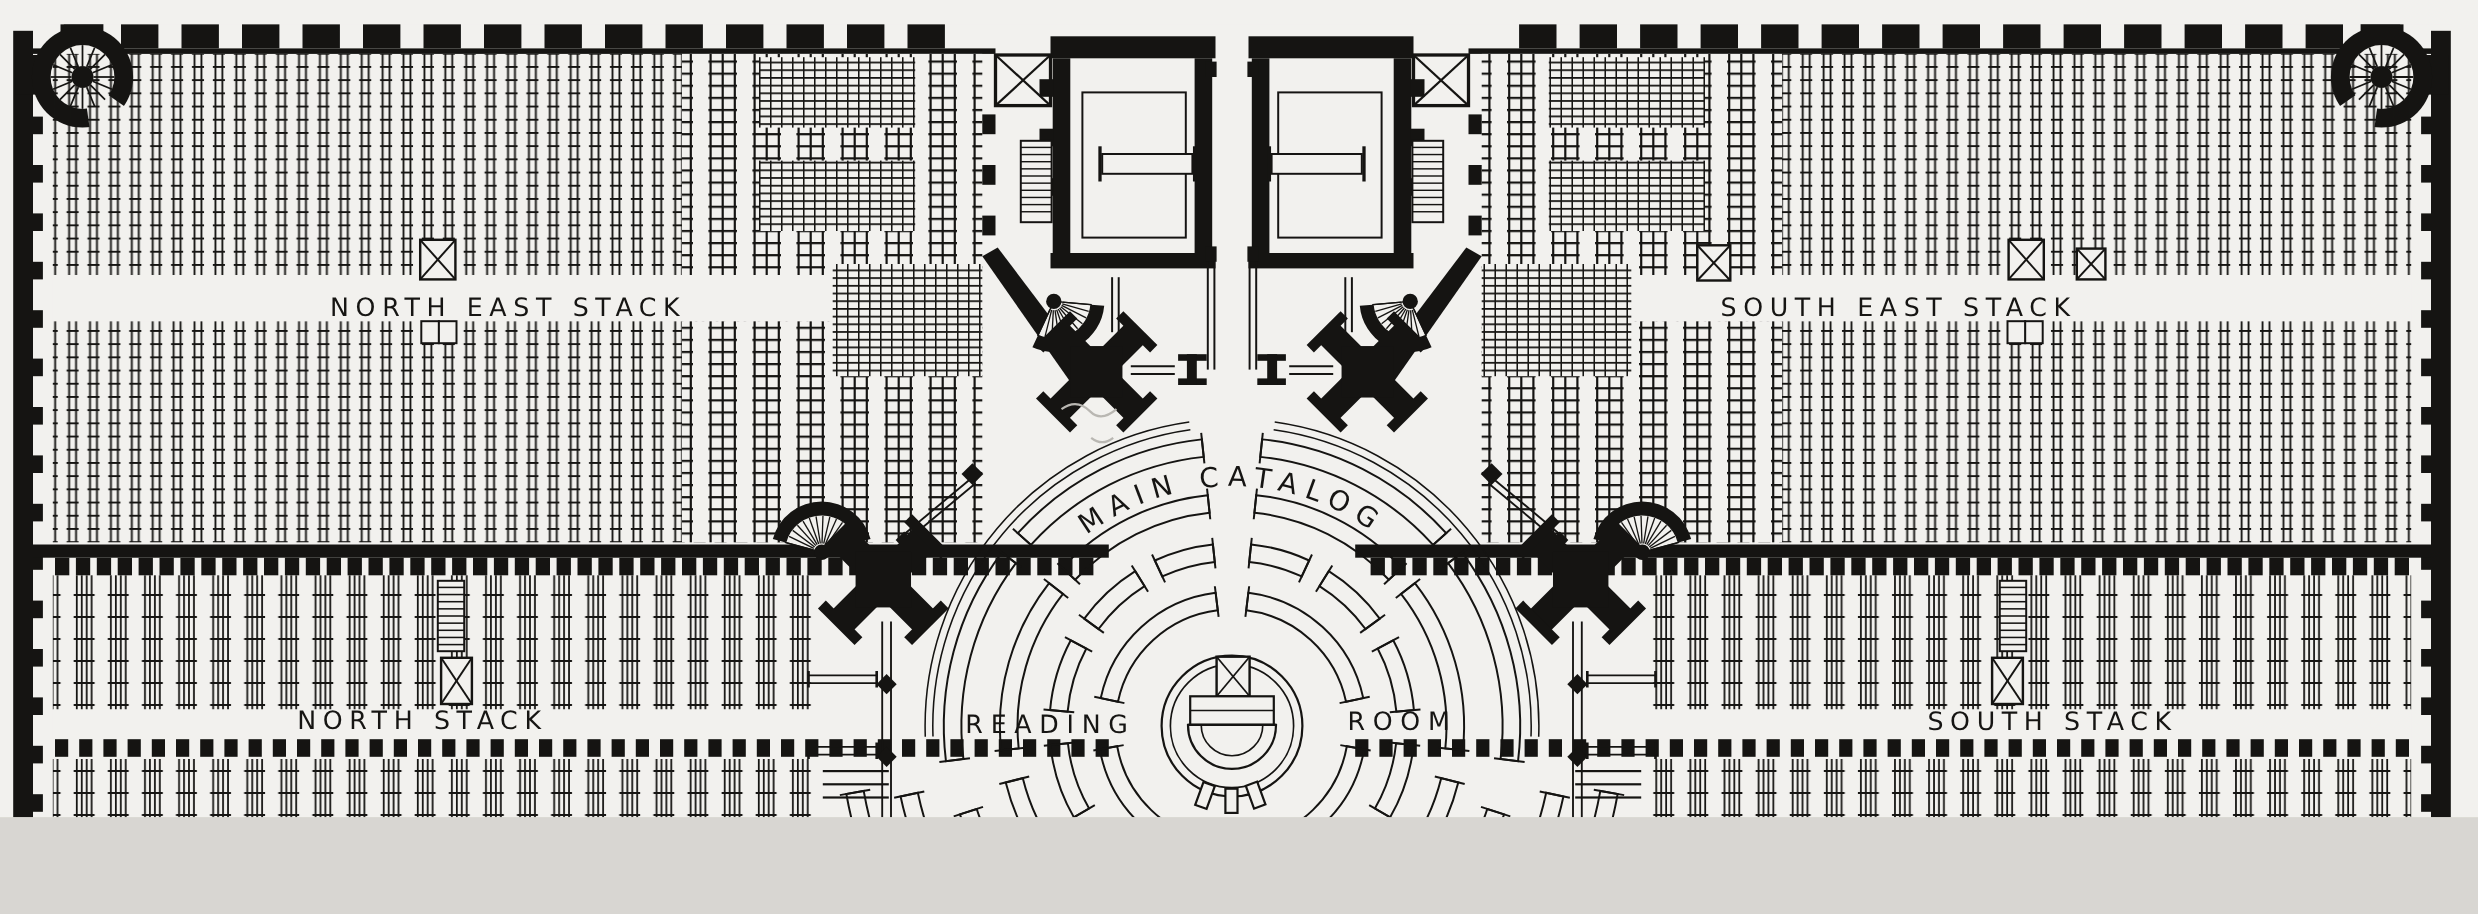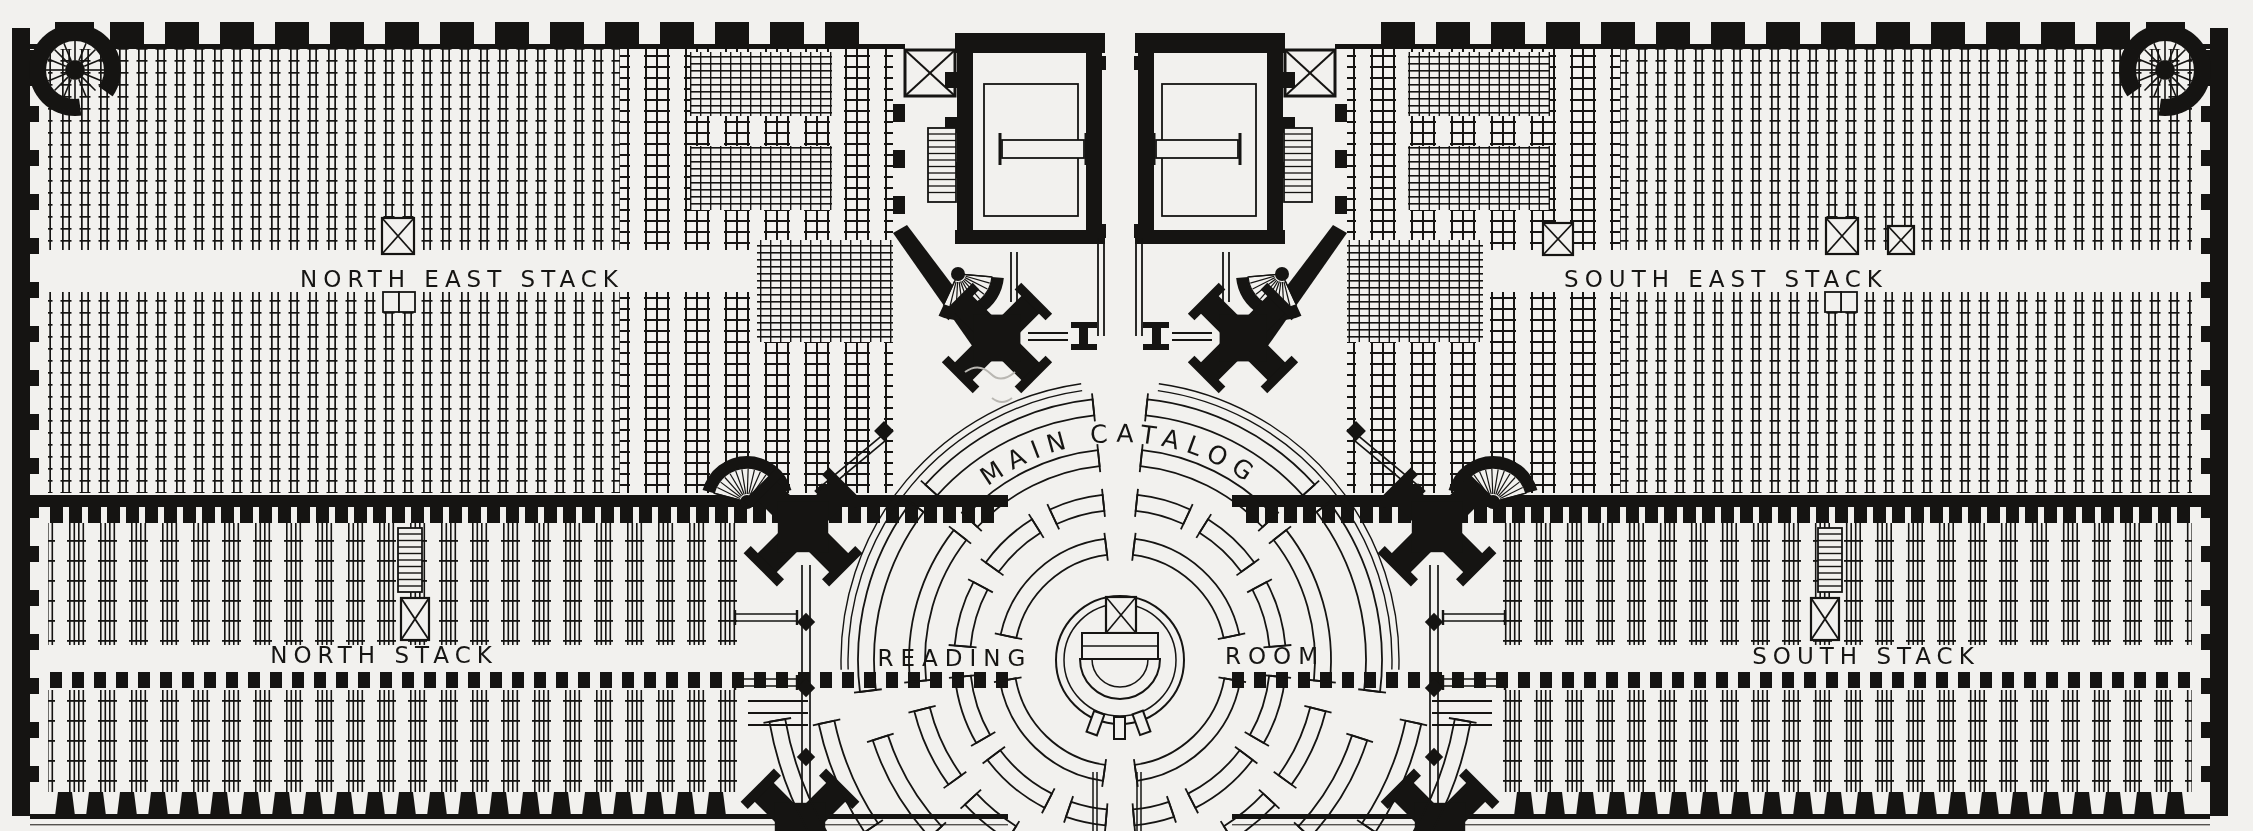--- a/index.html
+++ b/index.html
@@ -1,16 +1,16 @@
 <!DOCTYPE html>
 <html><head>
 <meta charset="utf-8">
 <style>
   html,body{margin:0;padding:0;background:#d8d6d2;}
-  #stage{position:relative;width:2253px;height:831px;overflow:hidden;background:#f2f1ee;}
+  #stage{position:relative;width:2253px;height:743px;overflow:hidden;background:#f2f1ee;}
   svg{display:block;}
   text{font-family:"DejaVu Sans","Liberation Sans",sans-serif;}
   .stack-label{font-size:23px;letter-spacing:6px;fill:#161513;}
   .room-label{font-size:23px;letter-spacing:7px;fill:#161513;}
   .cat-label{font-size:25px;letter-spacing:8px;fill:#161513;}
 </style>
 </head>
 <body>
 
 <div id="stage">

